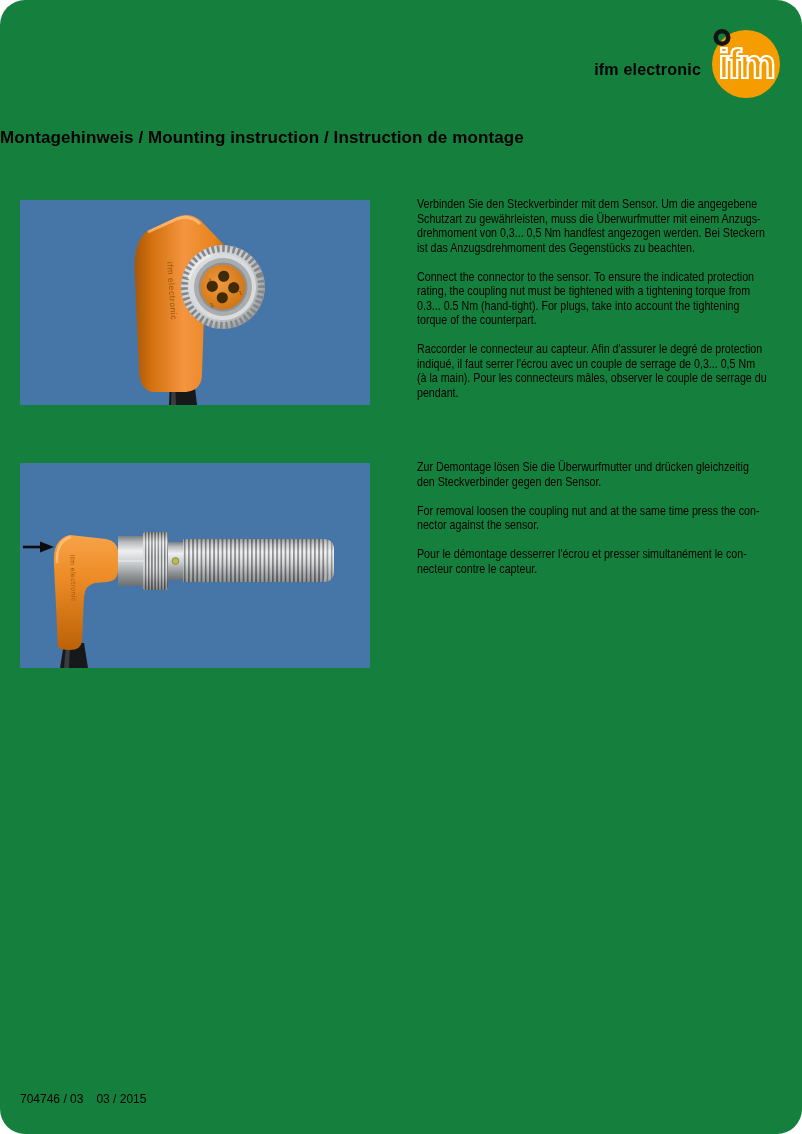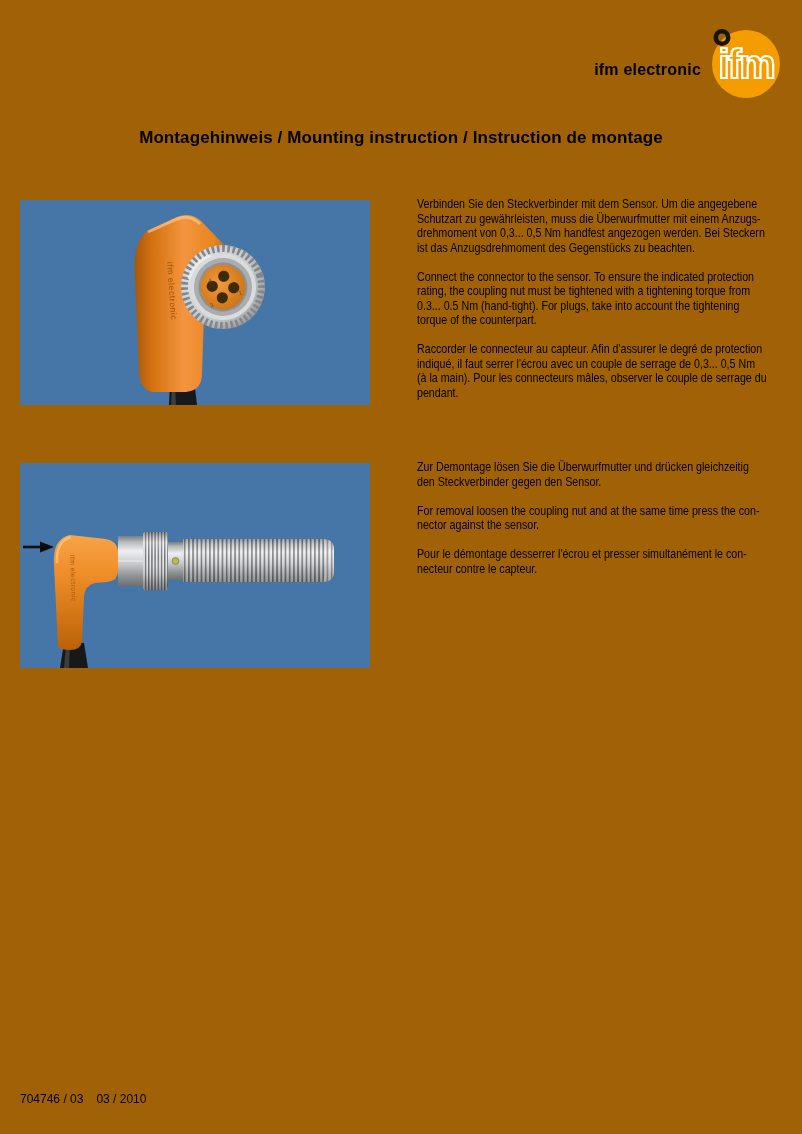--- a/index.html
+++ b/index.html
@@ -1,25 +1,25 @@
 <!DOCTYPE html>
 <html><head>
 <meta charset="utf-8">
 <style>
   html,body{margin:0;padding:0;background:#ffffff;}
   .page{
-    position:relative;width:802px;height:1134px;background:#a16207;
-    font-family:"Liberation Sans",sans-serif;color:#000;overflow:hidden;
+    position:relative;width:802px;height:1134px;background:#15803d;
+    font-family:"Liberation Sans",sans-serif;color:#000;overflow:hidden;border-radius:25px;
   }
   
   .brand{position:absolute;top:26px;left:548px;width:234px;height:74px;
          display:flex;align-items:center;justify-content:flex-end;gap:7px;}
   .brand-text{font-size:16px;font-weight:bold;letter-spacing:.2px;margin-top:14px;}
   
-  .title{position:absolute;top:128px;left:0;width:100%;text-align:center;
+  .title{position:absolute;top:128px;left:0;width:100%;text-align:left;
          font-size:17px;font-weight:bold;letter-spacing:.1px;}
   
   .photo{position:absolute;left:20px;width:350px;height:205px;line-height:0;}
   .photo-1{top:200px;}
   .photo-2{top:463px;}
   
   .textcol{position:absolute;left:417px;width:460px;font-size:13px;line-height:14.5px;
            transform:scaleX(0.82);transform-origin:left top;}
   .text-1{top:197px;}
   .text-2{top:460px;}
@@ -180,16 +180,16 @@
       <div class="tl">For removal loosen the coupling nut and at the same time press the con-</div>
       <div class="tl">nector against the sensor.</div>
     </div>
     <div class="para">
       <div class="tl">Pour le démontage desserrer l'écrou et presser simultanément le con-</div>
       <div class="tl">necteur contre le capteur.</div>
     </div>
   </div>
 
   <div class="footer">
-    <span>704746 / 03</span><span class="date">03 / 2010</span>
+    <span>704746 / 03</span><span class="date">03 / 2015</span>
   </div>
 
 </div>
 
 </body></html>

